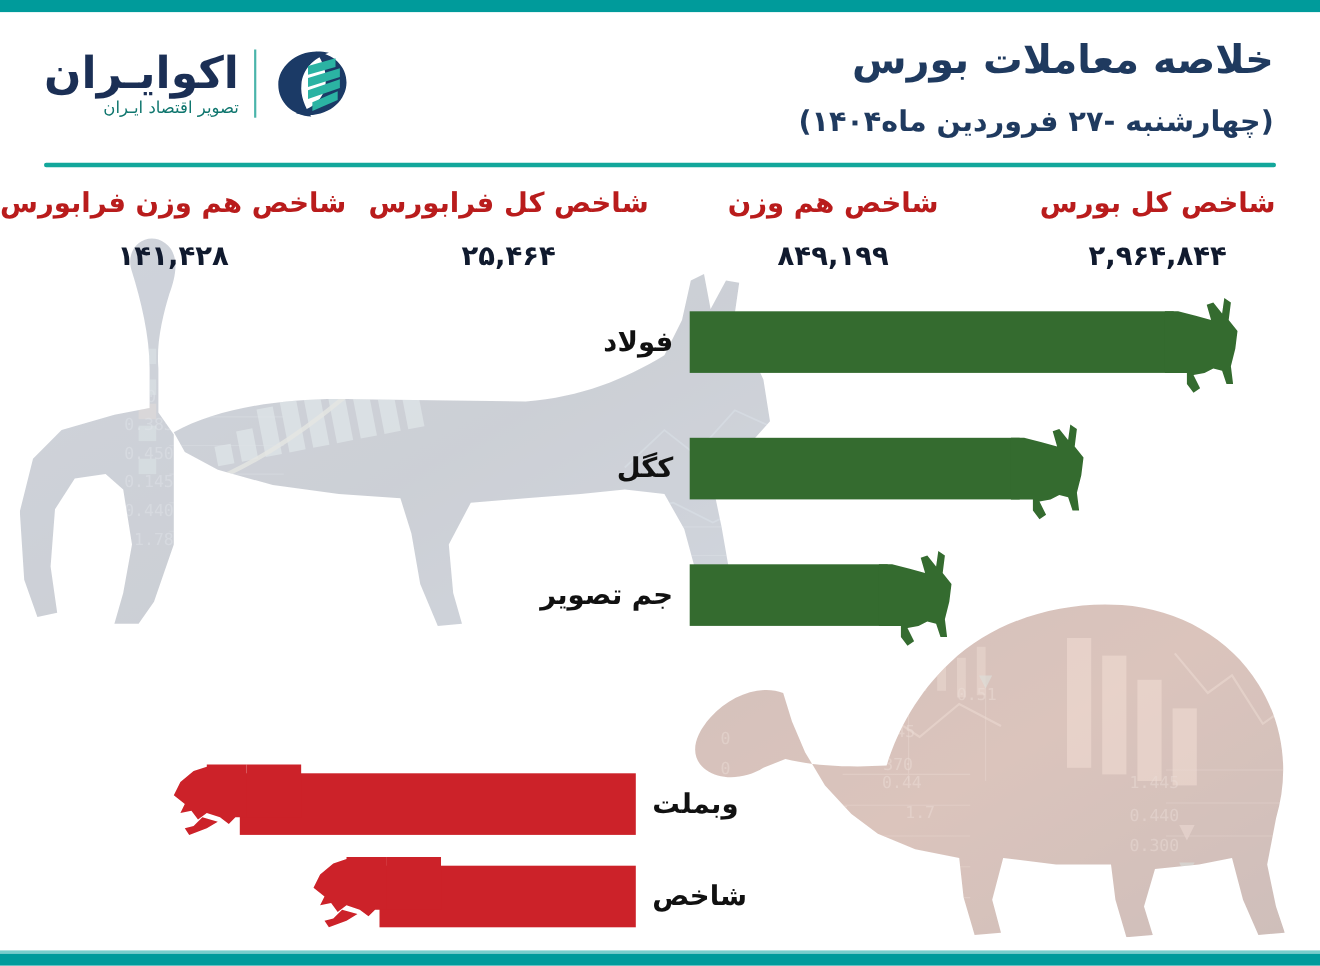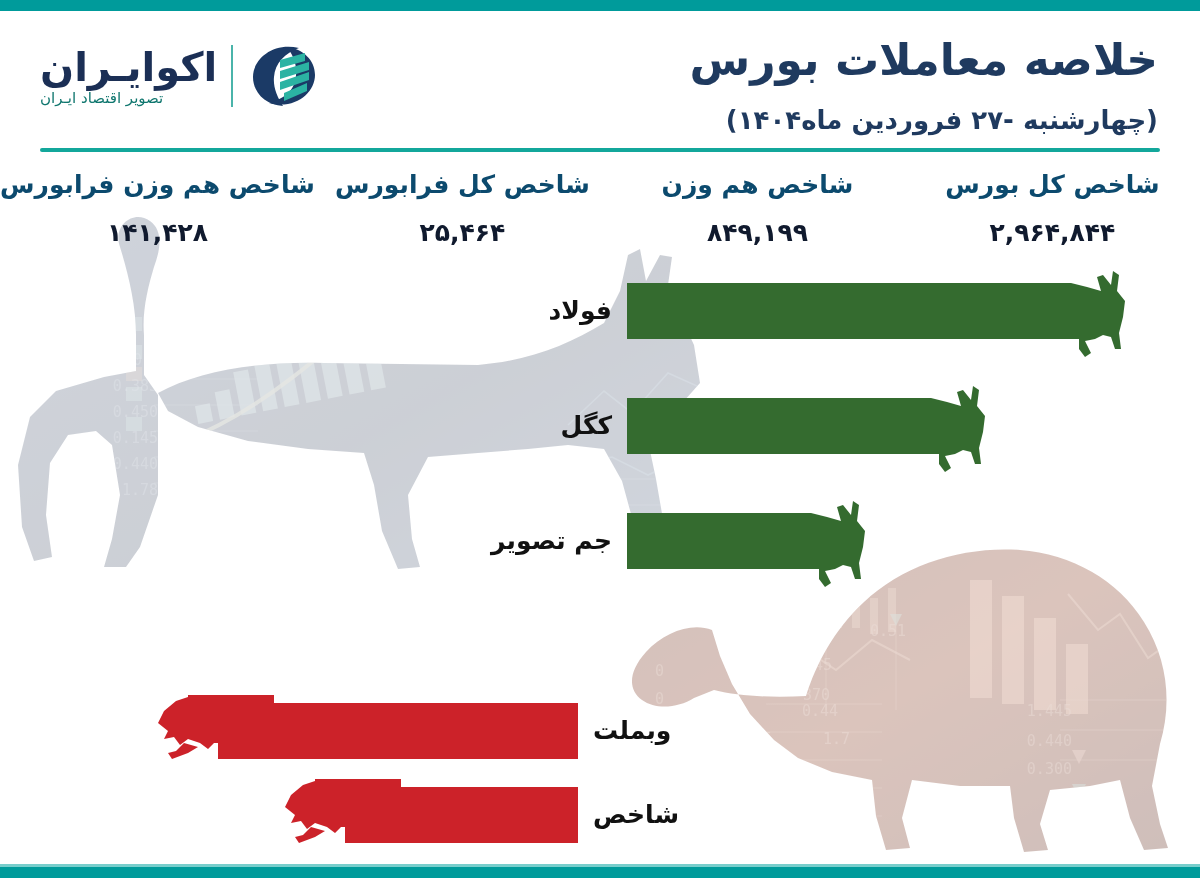--- a/index.html
+++ b/index.html
@@ -29,35 +29,35 @@
     z-index:20;
   }
   .brand {
     position:absolute; right:auto; left:40px; top:28px;
     display:flex; align-items:center; gap:14px; direction:rtl;
   }
   .brand-mark { width:74px; height:74px; position:relative; flex:0 0 auto; }
   .brand-divider {
     width:2px; height:62px; background:#2aa79b; opacity:.85; flex:0 0 auto;
   }
-  .brand-words { display:flex; flex-direction:column; align-items:flex-end; gap:4px; }
+  .brand-words { display:flex; flex-direction:column; gap:4px; }
   .brand-name {
     font-size:40px; font-weight:700; color:#1b2f55; letter-spacing:1px;
     line-height:1; white-space:nowrap;
   }
   .brand-tag {
     font-size:15px; color:#0f766e; letter-spacing:3px; line-height:1;
     white-space:nowrap;
   }
 
   .title-wrap {
     position:absolute; right:42px; top:24px; text-align:right;
   }
   .title-main {
-    font-size:44px; font-weight:700; color:#1f3a5f; line-height:1.12;
+    font-size:36px; font-weight:700; color:#1f3a5f; line-height:1.12;
     white-space:nowrap;
   }
   .title-sub {
     font-size:26px; font-weight:600; color:#1f3a5f; line-height:1.3;
     margin-top:20px; white-space:nowrap;
   }
 
   .head-rule {
     position:absolute; top:148px; left:40px; width:1120px; height:4px;
     background:#13a79b; z-index:20; border-radius:2px;
@@ -66,21 +66,21 @@
   
   .indices {
     position:absolute; top:168px; left:0; width:1200px; height:82px;
     display:flex; flex-direction:row; z-index:20;
     direction:rtl;
   }
   .index-cell {
     flex:1 1 25%; text-align:center; padding-top:2px;
   }
   .index-label {
-    font-size:25px; font-weight:700; color:#0c4a6e; line-height:1.2;
+    font-size:25px; font-weight:700; color:#b91c1c; line-height:1.2;
     white-space:nowrap;
   }
   .index-value {
     font-size:25px; font-weight:700; color:#101a2e; line-height:1.25;
     margin-top:17px; letter-spacing:.5px;
   }
 
   
   .wm { position:absolute; z-index:1; pointer-events:none; }
   .wm-bull { left:8px; top:195px; width:720px; height:400px; opacity:.22; }

